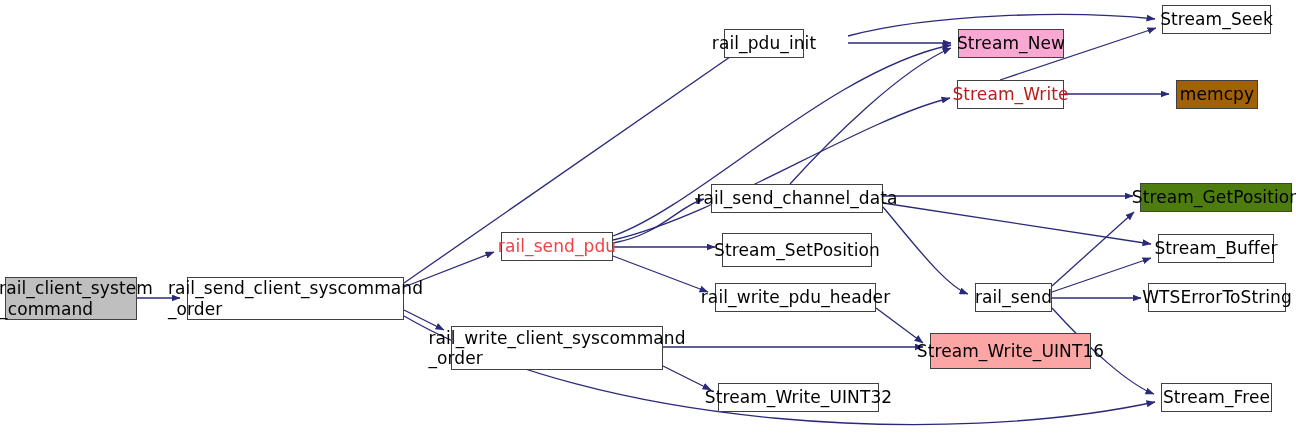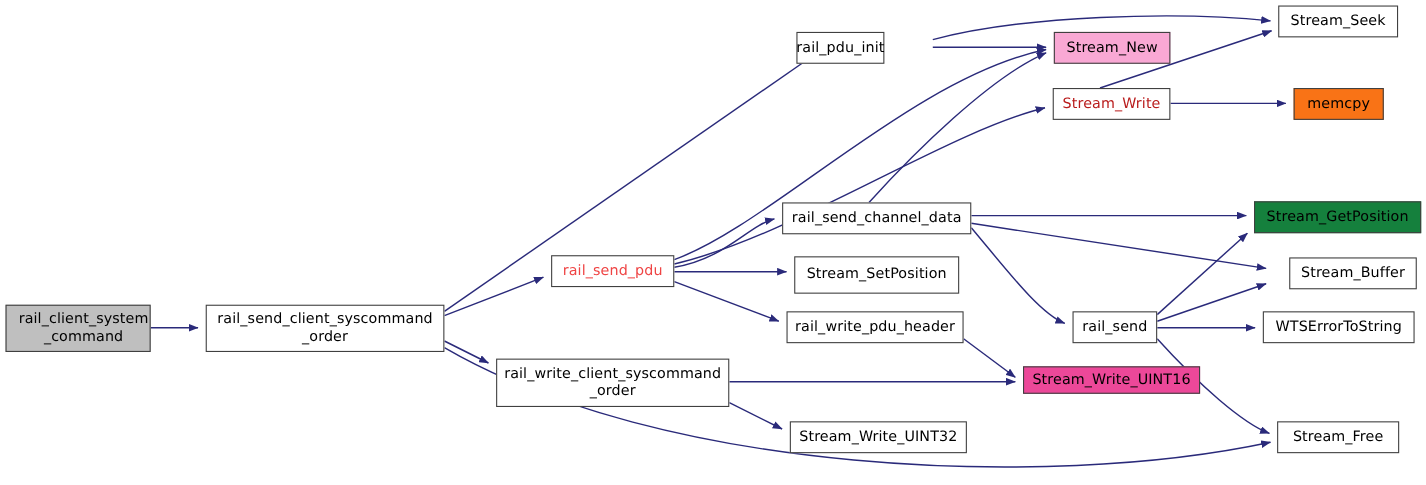--- a/index.html
+++ b/index.html
@@ -23,26 +23,25 @@
     width: 1296px;
     height: 441px;
     pointer-events: none;
   }
   .node {
     position: absolute;
     box-sizing: border-box;
     border: 1px solid #404040;
     background: #ffffff;
     color: #000000;
-    font-size: 13px;
+    font-size: 17px;
     line-height: 1.18;
     display: flex;
     align-items: center;
     justify-content: center;
-    text-align: center;
     white-space: pre-line;
     letter-spacing: 0.1px;
   }
   .node.highlight {
     background: #bfbfbf;
     padding-left: 10px;
   }
 </style>
 </head>
 <body>
@@ -91,21 +90,21 @@
       <div class="node" style="left: 451px; top: 326px; width: 212px; height: 44px; border-color: rgb(64, 64, 64); background: rgb(255, 255, 255); color: rgb(0, 0, 0);">rail_write_client_syscommand
 _order</div>
       <div class="node" style="left: 724px; top: 29px; width: 80px; height: 29px; border-color: rgb(64, 64, 64); background: rgb(255, 255, 255); color: rgb(0, 0, 0);">rail_pdu_init</div>
       <div class="node" style="left: 711px; top: 184px; width: 172px; height: 29px; border-color: rgb(64, 64, 64); background: rgb(255, 255, 255); color: rgb(0, 0, 0);">rail_send_channel_data</div>
       <div class="node" style="left: 722px; top: 233px; width: 150px; height: 34px; border-color: rgb(64, 64, 64); background: rgb(255, 255, 255); color: rgb(0, 0, 0);">Stream_SetPosition</div>
       <div class="node" style="left: 715px; top: 283px; width: 161px; height: 29px; border-color: rgb(64, 64, 64); background: rgb(255, 255, 255); color: rgb(0, 0, 0);">rail_write_pdu_header</div>
       <div class="node" style="left: 718px; top: 383px; width: 161px; height: 29px; border-color: rgb(64, 64, 64); background: rgb(255, 255, 255); color: rgb(0, 0, 0);">Stream_Write_UINT32</div>
       <div class="node" style="left: 958px; top: 29px; width: 106px; height: 29px; border-color: rgb(64, 64, 64); background: #f9a8d4; color: rgb(0, 0, 0);">Stream_New</div>
       <div class="node" style="left: 957px; top: 80px; width: 107px; height: 29px; border-color: rgb(64, 64, 64); background: rgb(255, 255, 255); color: #b91c1c;">Stream_Write</div>
       <div class="node" style="left: 975px; top: 283px; width: 77px; height: 29px; border-color: rgb(64, 64, 64); background: rgb(255, 255, 255); color: rgb(0, 0, 0);">rail_send</div>
-      <div class="node" style="left: 930px; top: 333px; width: 161px; height: 25px; border-color: rgb(64, 64, 64); background: #ec4899; color: rgb(0, 0, 0);">Stream_Write_UINT16</div>
+      <div class="node" style="left: 930px; top: 333px; width: 161px; height: 36px; border-color: rgb(64, 64, 64); background: #fca5a5; color: rgb(0, 0, 0);">Stream_Write_UINT16</div>
       <div class="node" style="left: 1162px; top: 5px; width: 109px; height: 29px; border-color: rgb(64, 64, 64); background: rgb(255, 255, 255); color: rgb(0, 0, 0);">Stream_Seek</div>
-      <div class="node" style="left: 1176px; top: 80px; width: 82px; height: 29px; border-color: rgb(64, 64, 64); background: #f97316; color: rgb(0, 0, 0);">memcpy</div>
-      <div class="node" style="left: 1140px; top: 183px; width: 152px; height: 29px; border-color: rgb(64, 64, 64); background: #15803d; color: rgb(0, 0, 0);">Stream_GetPosition</div>
-      <div class="node" style="left: 1158px; top: 234px; width: 116px; height: 29px; border-color: rgb(64, 64, 64); background: rgb(255, 255, 255); color: rgb(0, 0, 0); margin-left: 14px;">Stream_Buffer</div>
+      <div class="node" style="left: 1176px; top: 80px; width: 82px; height: 29px; border-color: rgb(64, 64, 64); background: #a16207; color: rgb(0, 0, 0);">memcpy</div>
+      <div class="node" style="left: 1140px; top: 183px; width: 152px; height: 29px; border-color: rgb(64, 64, 64); background: #4d7c0f; color: rgb(0, 0, 0);">Stream_GetPosition</div>
+      <div class="node" style="left: 1158px; top: 234px; width: 116px; height: 29px; border-color: rgb(64, 64, 64); background: rgb(255, 255, 255); color: rgb(0, 0, 0);">Stream_Buffer</div>
       <div class="node" style="left: 1148px; top: 283px; width: 138px; height: 29px; border-color: rgb(64, 64, 64); background: rgb(255, 255, 255); color: rgb(0, 0, 0);">WTSErrorToString</div>
       <div class="node" style="left: 1161px; top: 383px; width: 111px; height: 29px; border-color: rgb(64, 64, 64); background: rgb(255, 255, 255); color: rgb(0, 0, 0);">Stream_Free</div>
     </div>
 </div>
 
 </body></html>

